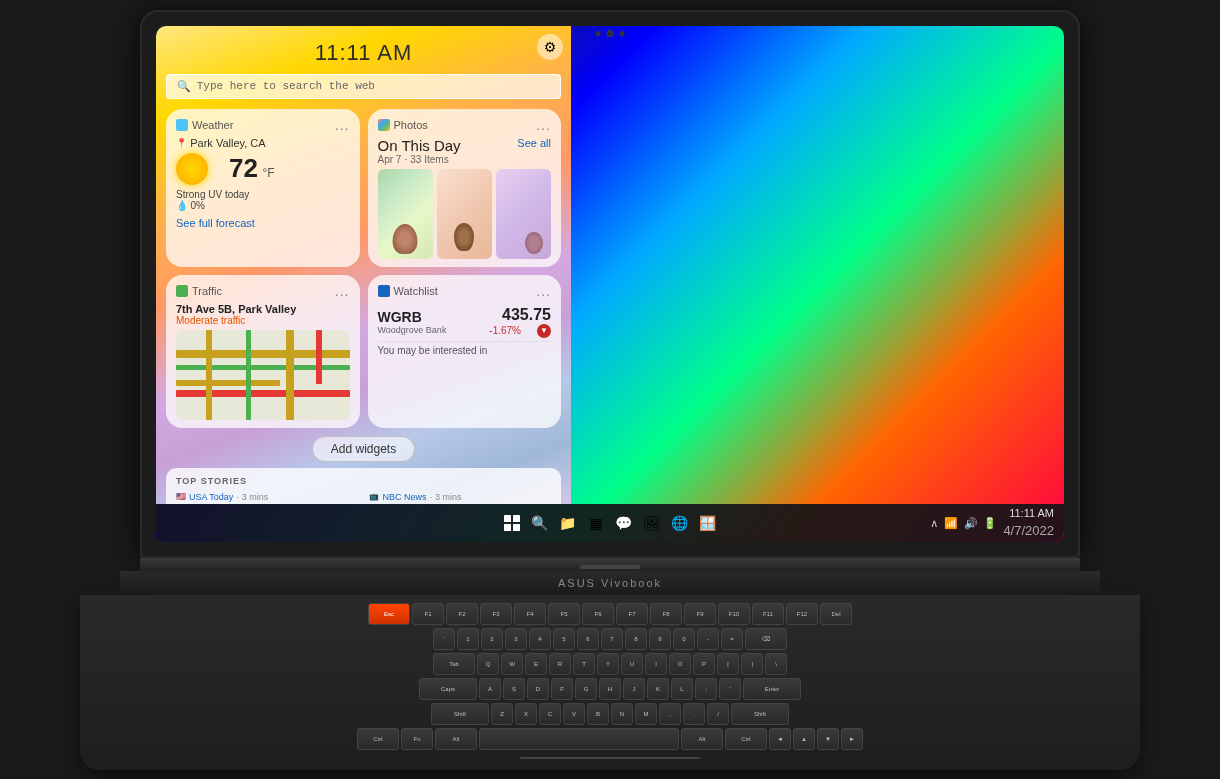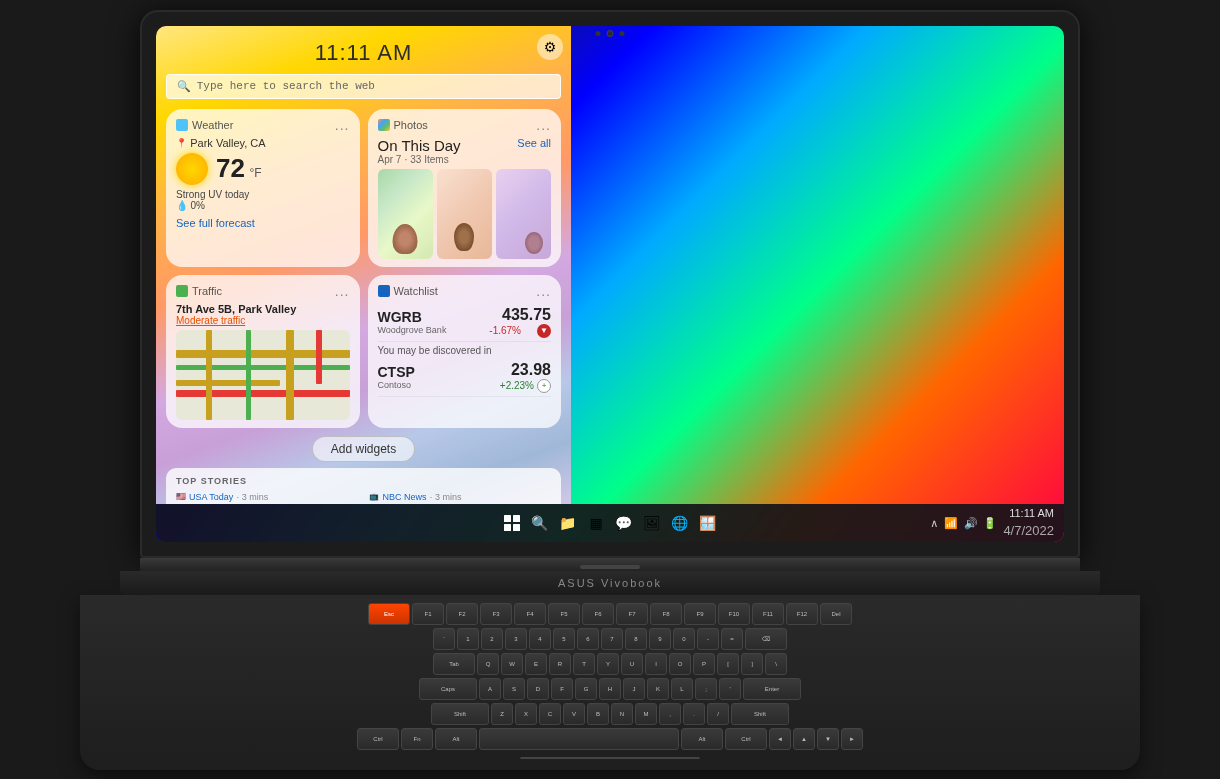--- a/index.html
+++ b/index.html
@@ -204,20 +204,21 @@
       height: 32px;
       background: radial-gradient(circle, #ffd700, #ffaa00);
       border-radius: 50%;
       box-shadow: 0 0 8px #ffd700;
       flex-shrink: 0;
     }
     .weather-temp {
       font-size: 26px;
       font-weight: 600;
       color: #222;
+      margin-left: 13px;
     }
     .weather-unit {
       font-size: 12px;
       color: #555;
     }
     .weather-desc {
       font-size: 10px;
       color: #444;
     }
     .weather-precip {
@@ -322,21 +323,20 @@
     }
     .traffic-address {
       font-size: 11px;
       font-weight: 600;
       color: #222;
     }
     .traffic-status {
       font-size: 10px;
       color: #e65100;
       margin-bottom: 4px;
-      text-decoration: underline;
     }
     .map-area {
       width: 100%;
       height: 90px;
       border-radius: 6px;
       background: #e8e8d8;
       position: relative;
       overflow: hidden;
     }
     .map-road {
@@ -778,34 +778,21 @@
                   <div class="stock-company">Woodgrove Bank</div>
                 </div>
                 <div style="text-align:right">
                   <div class="stock-price">435.75</div>
                   <div class="stock-change-neg">
                     <span>-1.67%</span>
                     <span class="stock-indicator-neg">▼</span>
                   </div>
                 </div>
               </div>
-              <div class="may-interest">You may be discovered in</div>
-              <div class="stock-row">
-                <div>
-                  <div class="stock-name">CTSP</div>
-                  <div class="stock-company">Contoso</div>
-                </div>
-                <div style="text-align:right">
-                  <div class="stock-price">23.98</div>
-                  <div class="stock-change-pos">
-                    <span>+2.23%</span>
-                    <span class="stock-indicator-pos">+</span>
-                  </div>
-                </div>
-              </div>
+              <div class="may-interest">You may be interested in</div>
             </div>
 
           </div>
 
           <div class="add-widgets-row">
             <button class="add-widgets-btn">Add widgets</button>
           </div>
 
           <div class="news-section">
             <div class="news-label">TOP STORIES</div>

